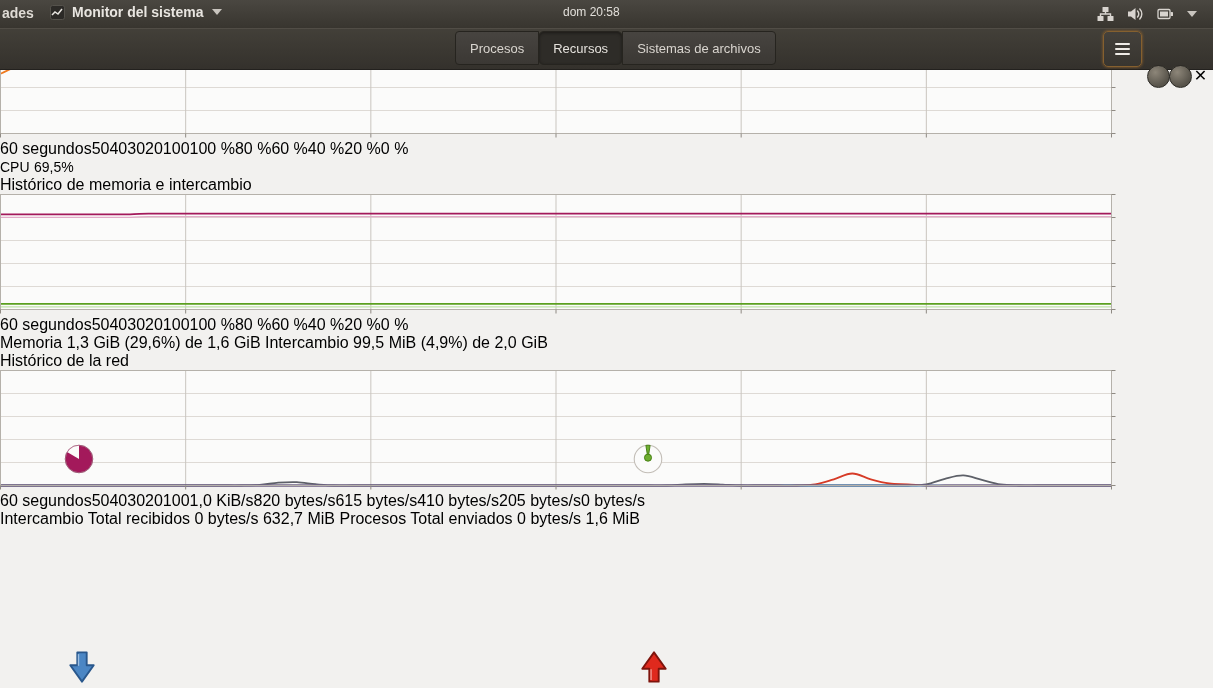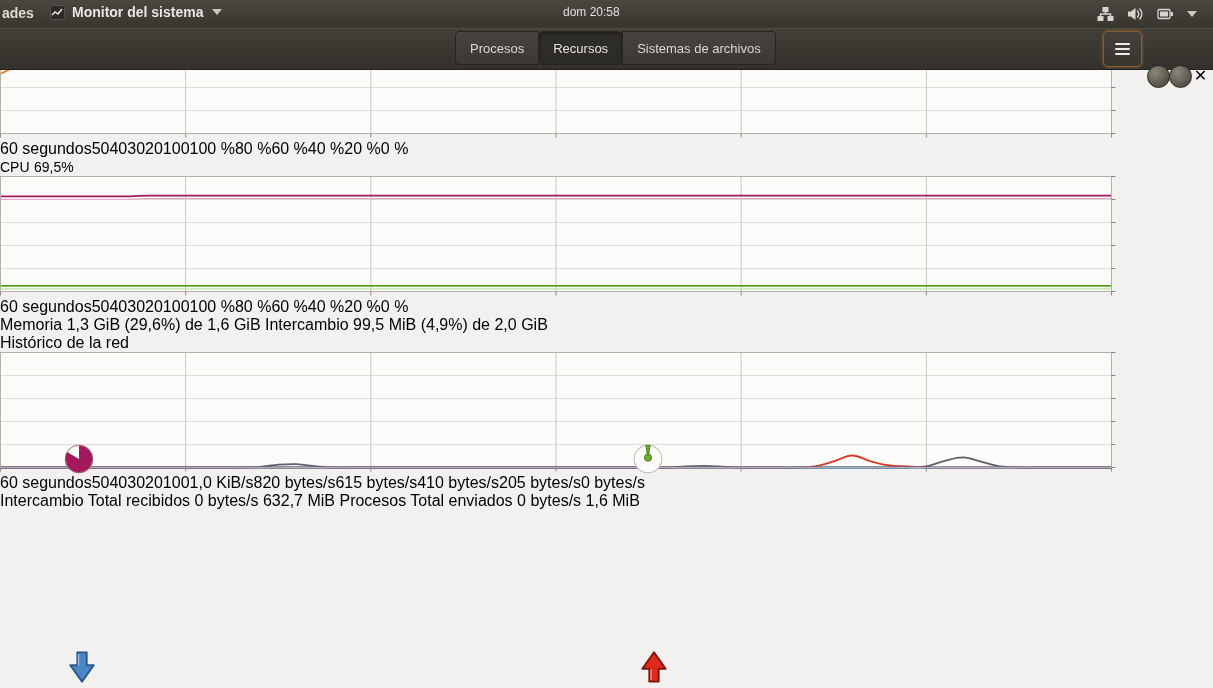--- a/index.html
+++ b/index.html
@@ -150,20 +150,21 @@
         <line x1="1111.5" y1="46.5" x2="1115.5" y2="46.5" stroke="#8f8a83" stroke-width="1"></line>
         <line x1="1111.5" y1="69.5" x2="1115.5" y2="69.5" stroke="#8f8a83" stroke-width="1"></line>
         <line x1="1111.5" y1="92.5" x2="1115.5" y2="92.5" stroke="#8f8a83" stroke-width="1"></line>
         <line x1="1111.5" y1="115.5" x2="1115.5" y2="115.5" stroke="#8f8a83" stroke-width="1"></line>
       </svg><span class="ticklabel" style="left: -24px; text-align: left; top: 122px;">60 segundos</span><span class="ticklabel" style="left: 145.167px; width: 80px; text-align: center; top: 122px;">50</span><span class="ticklabel" style="left: 330.333px; width: 80px; text-align: center; top: 122px;">40</span><span class="ticklabel" style="left: 515.5px; width: 80px; text-align: center; top: 122px;">30</span><span class="ticklabel" style="left: 700.667px; width: 80px; text-align: center; top: 122px;">20</span><span class="ticklabel" style="left: 885.833px; width: 80px; text-align: center; top: 122px;">10</span><span class="ticklabel" style="left: 1071px; width: 80px; text-align: center; top: 122px;">0</span><span class="ticklabel" style="left: 1120px; top: -5px;">100 %</span><span class="ticklabel" style="left: 1120px; top: 18px;">80 %</span><span class="ticklabel" style="left: 1120px; top: 41px;">60 %</span><span class="ticklabel" style="left: 1120px; top: 64px;">40 %</span><span class="ticklabel" style="left: 1120px; top: 87px;">20 %</span><span class="ticklabel" style="left: 1120px; top: 110px;">0 %</span></div>
   <div class="legend-swatch"></div>
   <span class="leg-text" style="left:106px;top:248px;font-size:14px">CPU</span>
   <span class="leg-text" style="left:145px;top:248px;font-size:14px">69,5%</span>
 
   
+  <div class="sect-title" style="top:274px">Histórico de memoria e intercambio</div>
   <div class="chartbox" style="top:303px"><svg width="1172" height="122" style="display: block;">
         <rect x="0.5" y="0.5" width="1111" height="115" fill="#fbfbfa"></rect>
         <line x1="0.5" y1="23.5" x2="1111.5" y2="23.5" stroke="#dedad5" stroke-width="1"></line>
         <line x1="0.5" y1="46.5" x2="1111.5" y2="46.5" stroke="#dedad5" stroke-width="1"></line>
         <line x1="0.5" y1="69.5" x2="1111.5" y2="69.5" stroke="#dedad5" stroke-width="1"></line>
         <line x1="0.5" y1="92.5" x2="1111.5" y2="92.5" stroke="#dedad5" stroke-width="1"></line>
         <line x1="185.66666666666666" y1="0.5" x2="185.66666666666666" y2="115.5" stroke="#c9c5bf" stroke-width="1"></line>
         <line x1="370.8333333333333" y1="0.5" x2="370.8333333333333" y2="115.5" stroke="#c9c5bf" stroke-width="1"></line>
         <line x1="556" y1="0.5" x2="556" y2="115.5" stroke="#c9c5bf" stroke-width="1"></line>
         <line x1="741.1666666666666" y1="0.5" x2="741.1666666666666" y2="115.5" stroke="#c9c5bf" stroke-width="1"></line>

